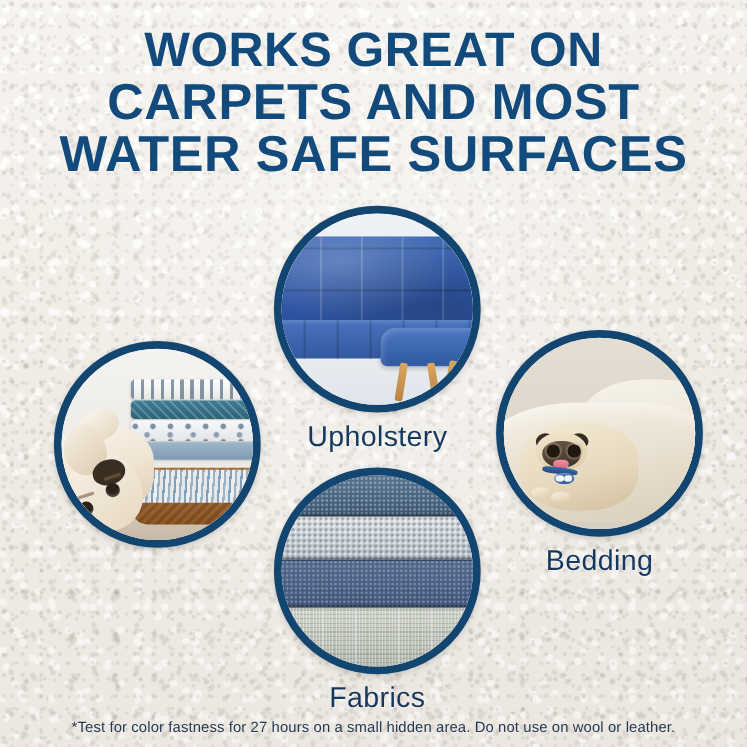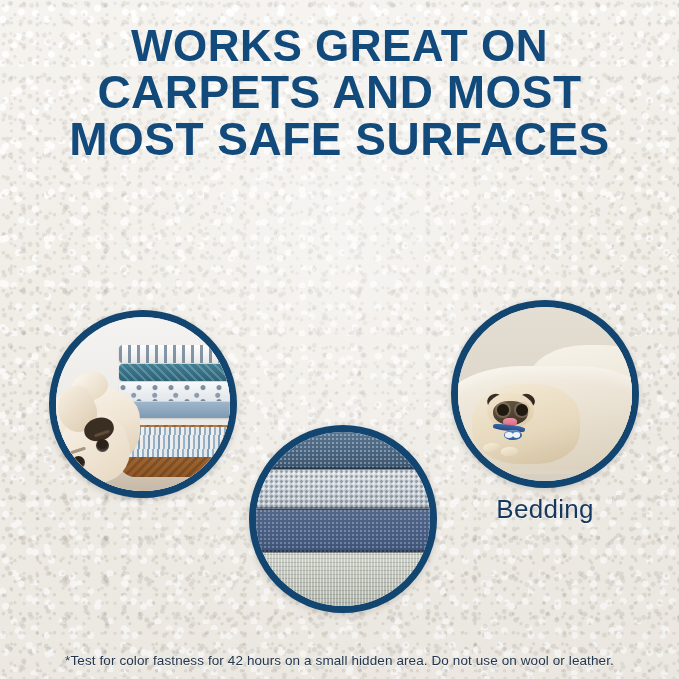--- a/index.html
+++ b/index.html
@@ -332,23 +332,43 @@
 
 <div id="poster">
 
   <div class="carpet-base"></div>
   <div class="carpet-speckle"></div>
   <div class="carpet-shade"></div>
 
   <div class="headline">
     <span class="hl-line hl-1">WORKS GREAT ON</span>
     <span class="hl-line hl-2">CARPETS AND MOST</span>
-    <span class="hl-line hl-3">MOST SAFE SURFACES</span>
+    <span class="hl-line hl-3">WATER SAFE SURFACES</span>
   </div>
 
+  <div class="badge badge-upholstery">
+    <div class="ring">
+      <div class="photo">
+        <div class="sofa-wall"></div>
+        <div class="sofa-floor"></div>
+        <div class="sofa-back">
+          <div class="tuft-grid"></div>
+          <div class="tuft-sheen"></div>
+        </div>
+        <div class="sofa-seat">
+          <div class="seat-ribs"></div>
+        </div>
+        <div class="sofa-arm"></div>
+        <div class="leg leg-a"></div>
+        <div class="leg leg-b"></div>
+        <div class="leg leg-c"></div>
+      </div>
+    </div>
+    <div class="cap">Upholstery</div>
+  </div>
 
   <div class="badge badge-clothes">
     <div class="ring">
       <div class="photo">
         <div class="cl-bg"></div>
         <div class="cl-floor"></div>
         <div class="basket"></div>
         <div class="linen-stack">
           <div class="linen lin-1">
               <div class="lin-1b"></div>
@@ -412,17 +432,18 @@
             <div class="fab-3t"></div>
           </div>
         <div class="fab fab-4">
             <div class="fab-4t"></div>
           </div>
         <div class="fab-edge fab-edge-a"></div>
         <div class="fab-edge fab-edge-b"></div>
         <div class="fab-edge fab-edge-c"></div>
       </div>
     </div>
+    <div class="cap">Fabrics</div>
   </div>
 
-  <div class="footnote">*Test for color fastness for 42 hours on a small hidden area. Do not use on wool or leather.</div>
+  <div class="footnote">*Test for color fastness for 27 hours on a small hidden area. Do not use on wool or leather.</div>
 
 </div>
 
 </body></html>

